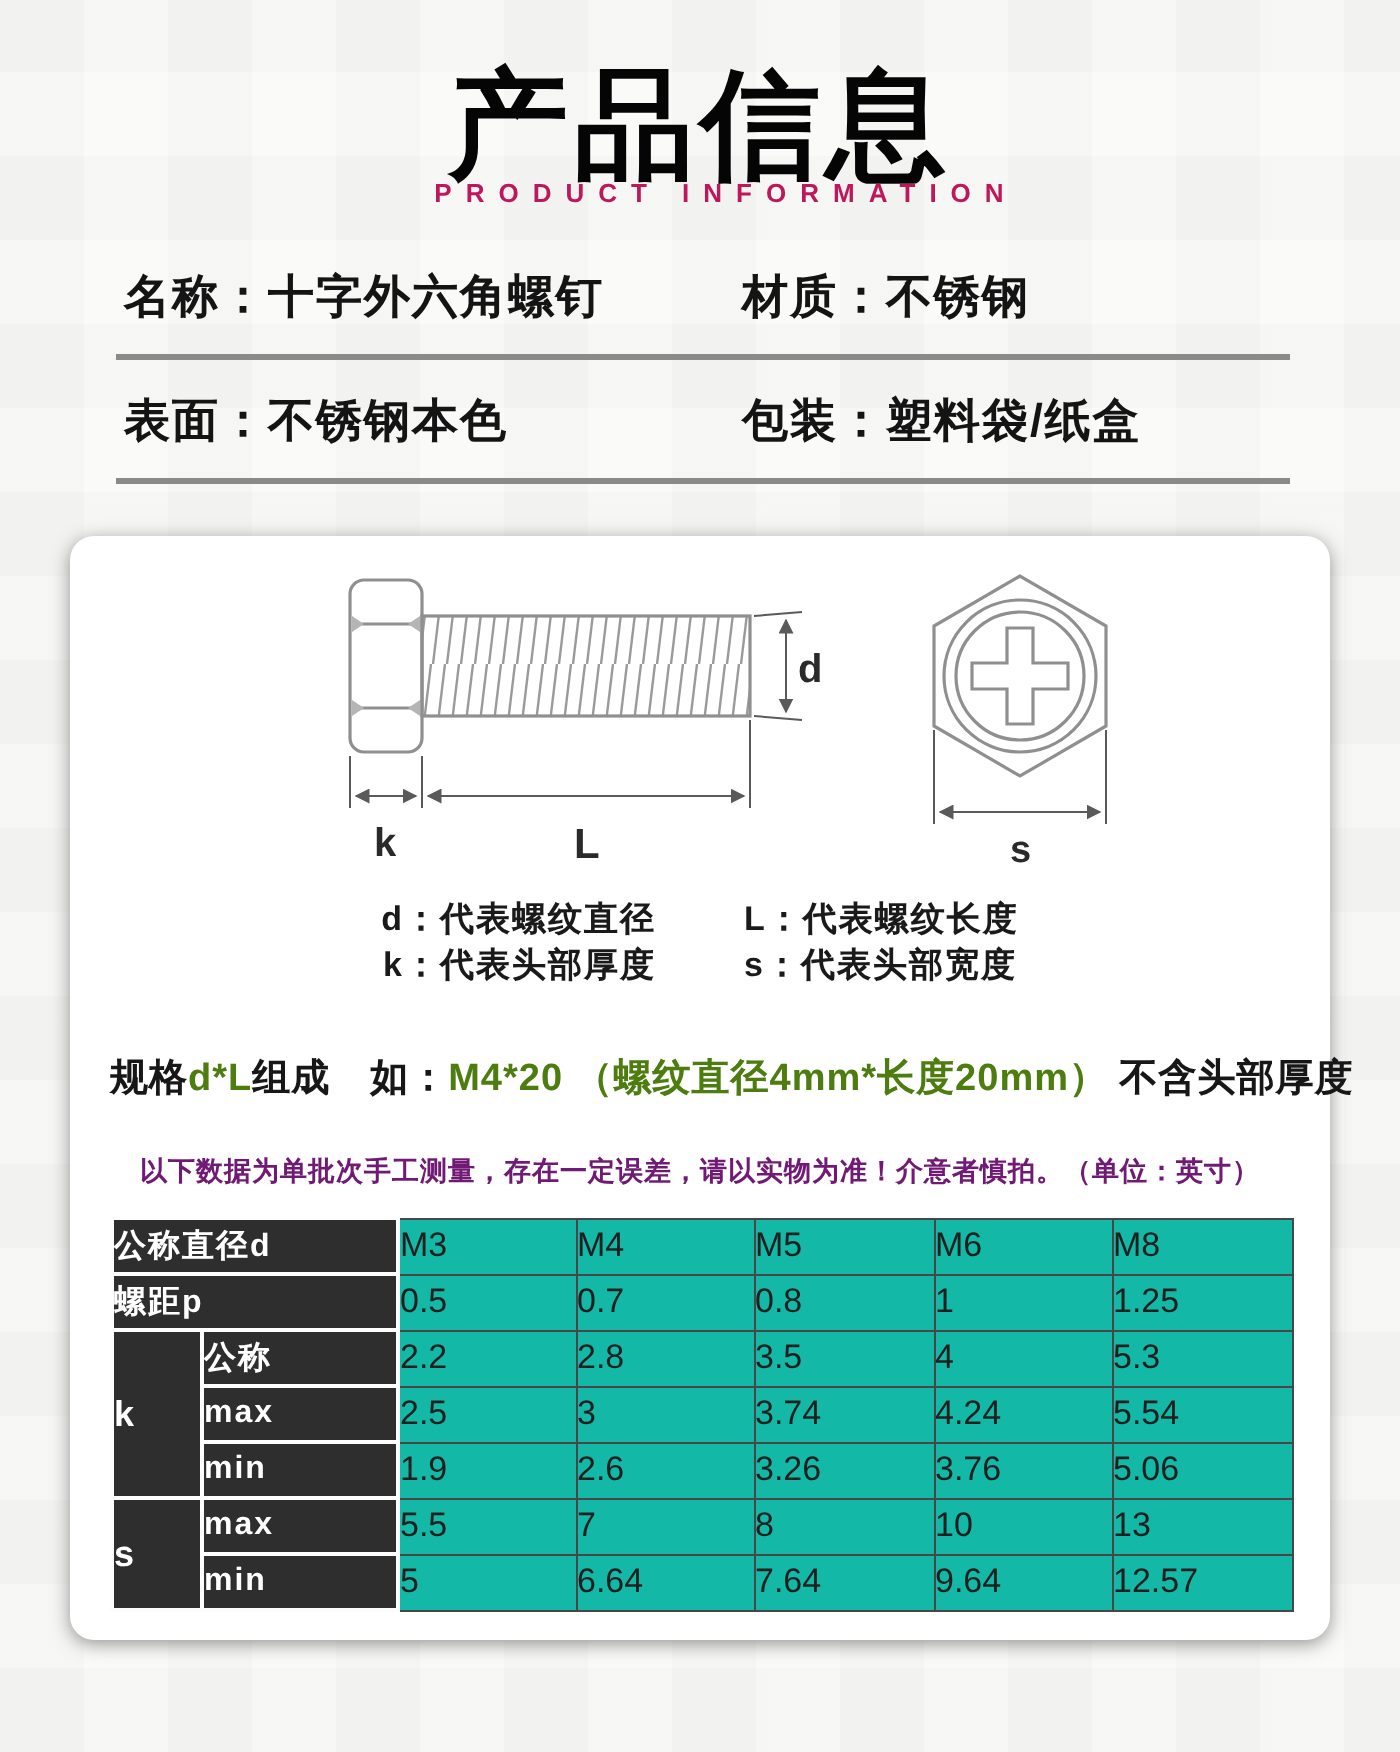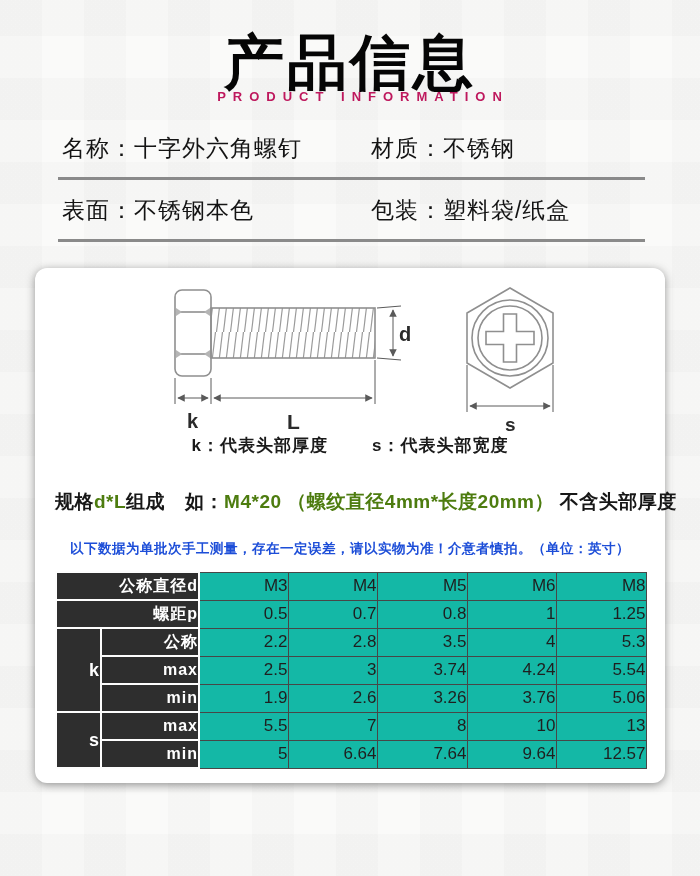--- a/index.html
+++ b/index.html
@@ -23,21 +23,21 @@
     text-align:center;font-size:13px;font-weight:700;color:#be185d;
     letter-spacing:7px;margin-top:-7px;margin-left:26px;
   }
 
   
   .info{margin:14px 55px 0 58px;}
   .info-row{
     display:flex;align-items:flex-start;
     padding:15px 0 13px 4px;
     border-bottom:3px solid #8a8a8a;
-    font-size:23px;font-weight:400;color:#141414;letter-spacing:1px;
+    font-size:23px;font-weight:700;color:#141414;letter-spacing:1px;
   }
   .info-left{width:53%;}
   .info-right{width:47%;}
 
   
   .card{
     margin:26px 35px 0;
     background:#ffffff;
     border-radius:12px;
     box-shadow:0 2px 9px rgba(45,45,45,0.5);
@@ -60,30 +60,30 @@
     margin-top:32px;text-align:center;
     font-size:19px;font-weight:700;color:#171717;letter-spacing:0.5px;
     white-space:nowrap;
   }
   .spec .red{color:#4d7c0f;}
   .spec .gap{display:inline-block;width:20px;}
 
   
   .notice{
     margin-top:25px;text-align:center;
-    font-size:13.5px;font-weight:700;color:#1d4ed8;letter-spacing:0.5px;
+    font-size:13.5px;font-weight:700;color:#701a75;letter-spacing:0.5px;
     white-space:nowrap;
   }
 
   
   table.spec-table{
     border-collapse:collapse;margin:13px auto 0;width:590px;table-layout:fixed;
   }
   .spec-table th,.spec-table td{
-    height:26px;text-align:right;vertical-align:middle;padding:0;
+    height:26px;text-align:left;vertical-align:middle;padding:0;
   }
   .spec-table th.dark{
     background:#2e2e2e;color:#ffffff;border:2px solid #fdfdfd;
     font-size:16px;font-weight:700;letter-spacing:1px;
   }
   .spec-table th.group{font-size:18px;}
   .spec-table td{
     background:#14b8a6;border:1px solid #474747;
     font-size:17px;font-weight:500;color:#1f1f1f;
   }
@@ -149,20 +149,24 @@
         <path d="M448.5,32 h13 v17.5 h17.5 v13 h-17.5 v17.5 h-13 v-17.5 h-17.5 v-13 h17.5 Z"></path>
       </g>
       <g stroke="#5a5a5a" stroke-width="1">
         <line x1="412" y1="83" x2="412" y2="130"></line>
         <line x1="498" y1="83" x2="498" y2="130"></line>
         <line x1="415" y1="124" x2="495" y2="124" marker-start="url(#arr)" marker-end="url(#arr)"></line>
       </g>
       <text x="450" y="149" font-size="19" font-weight="600" fill="#2a2a2a">s</text>
     </svg>
 
+    <div class="legend-line first">
+      <span>d：代表螺纹直径</span>
+      <span>L：代表螺纹长度</span>
+    </div>
     <div class="legend-line second">
       <span>k：代表头部厚度</span>
       <span>s：代表头部宽度</span>
     </div>
 
     <div class="spec"><span>规格</span><span class="red">d*L</span><span>组成</span><span class="gap"></span><span>如：</span><span class="red">M4*20 （螺纹直径4mm*长度20mm）</span><span> </span><span>不含头部厚度</span></div>
 
     <div class="notice">以下数据为单批次手工测量，存在一定误差，请以实物为准！介意者慎拍。（单位：英寸）</div>
 
     <table class="spec-table">

